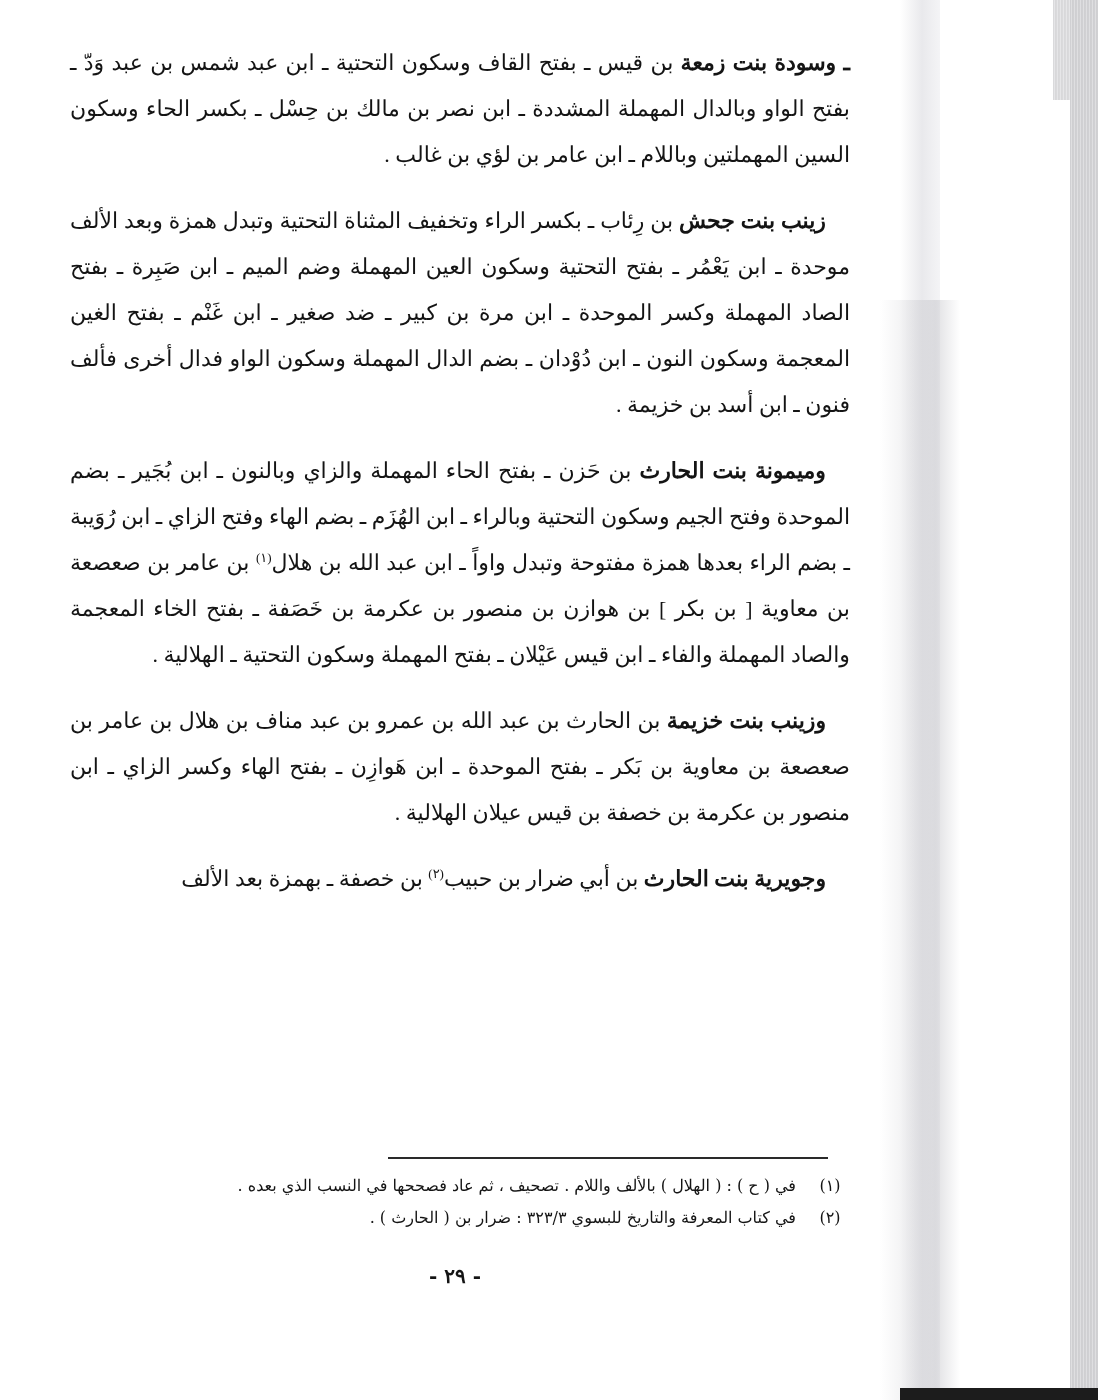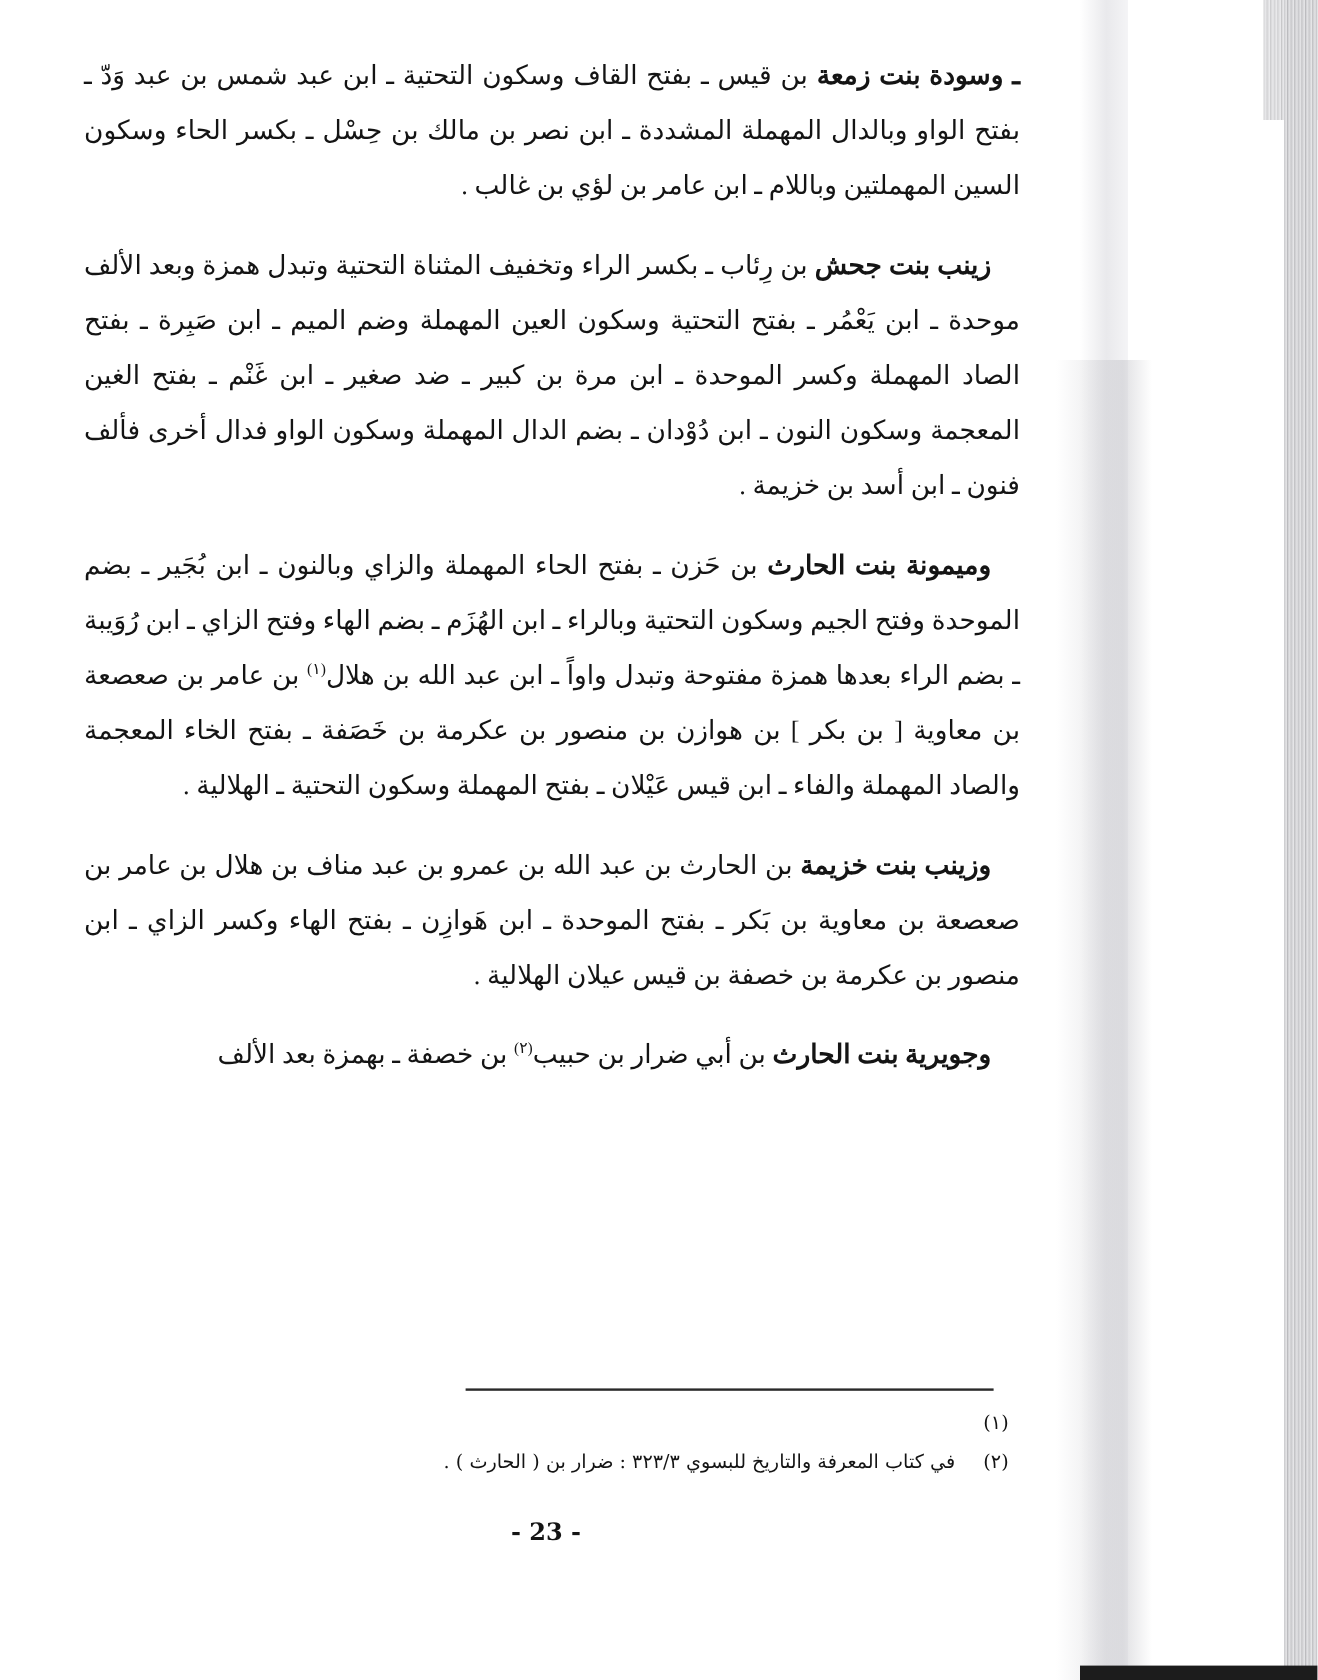--- a/index.html
+++ b/index.html
@@ -134,20 +134,21 @@
   <p class="para gap indent">
     <b class="name">وجويرية بنت الحارث</b><span> بن أبي ضرار بن حبيب</span><sup class="fn">(٢)</sup><span> بن خصفة ـ بهمزة بعد الألف</span>
   </p>
 </div>
 
 <div class="rule"></div>
 
 <div class="footnotes">
   <div class="fn-row">
     <span class="fn-num">(١)</span>
+    <span>في ( ح ) : ( الهلال ) بالألف واللام . تصحيف ، ثم عاد فصححها في النسب الذي بعده .</span>
   </div>
   <div class="fn-row">
     <span class="fn-num">(٢)</span>
     <span>في كتاب المعرفة والتاريخ للبسوي ٣٢٣/٣ : ضرار بن ( الحارث ) .</span>
   </div>
 </div>
 
-<div class="page-num">- 23 -</div>
+<div class="page-num">- ٢٩ -</div>
 
 </body></html>

